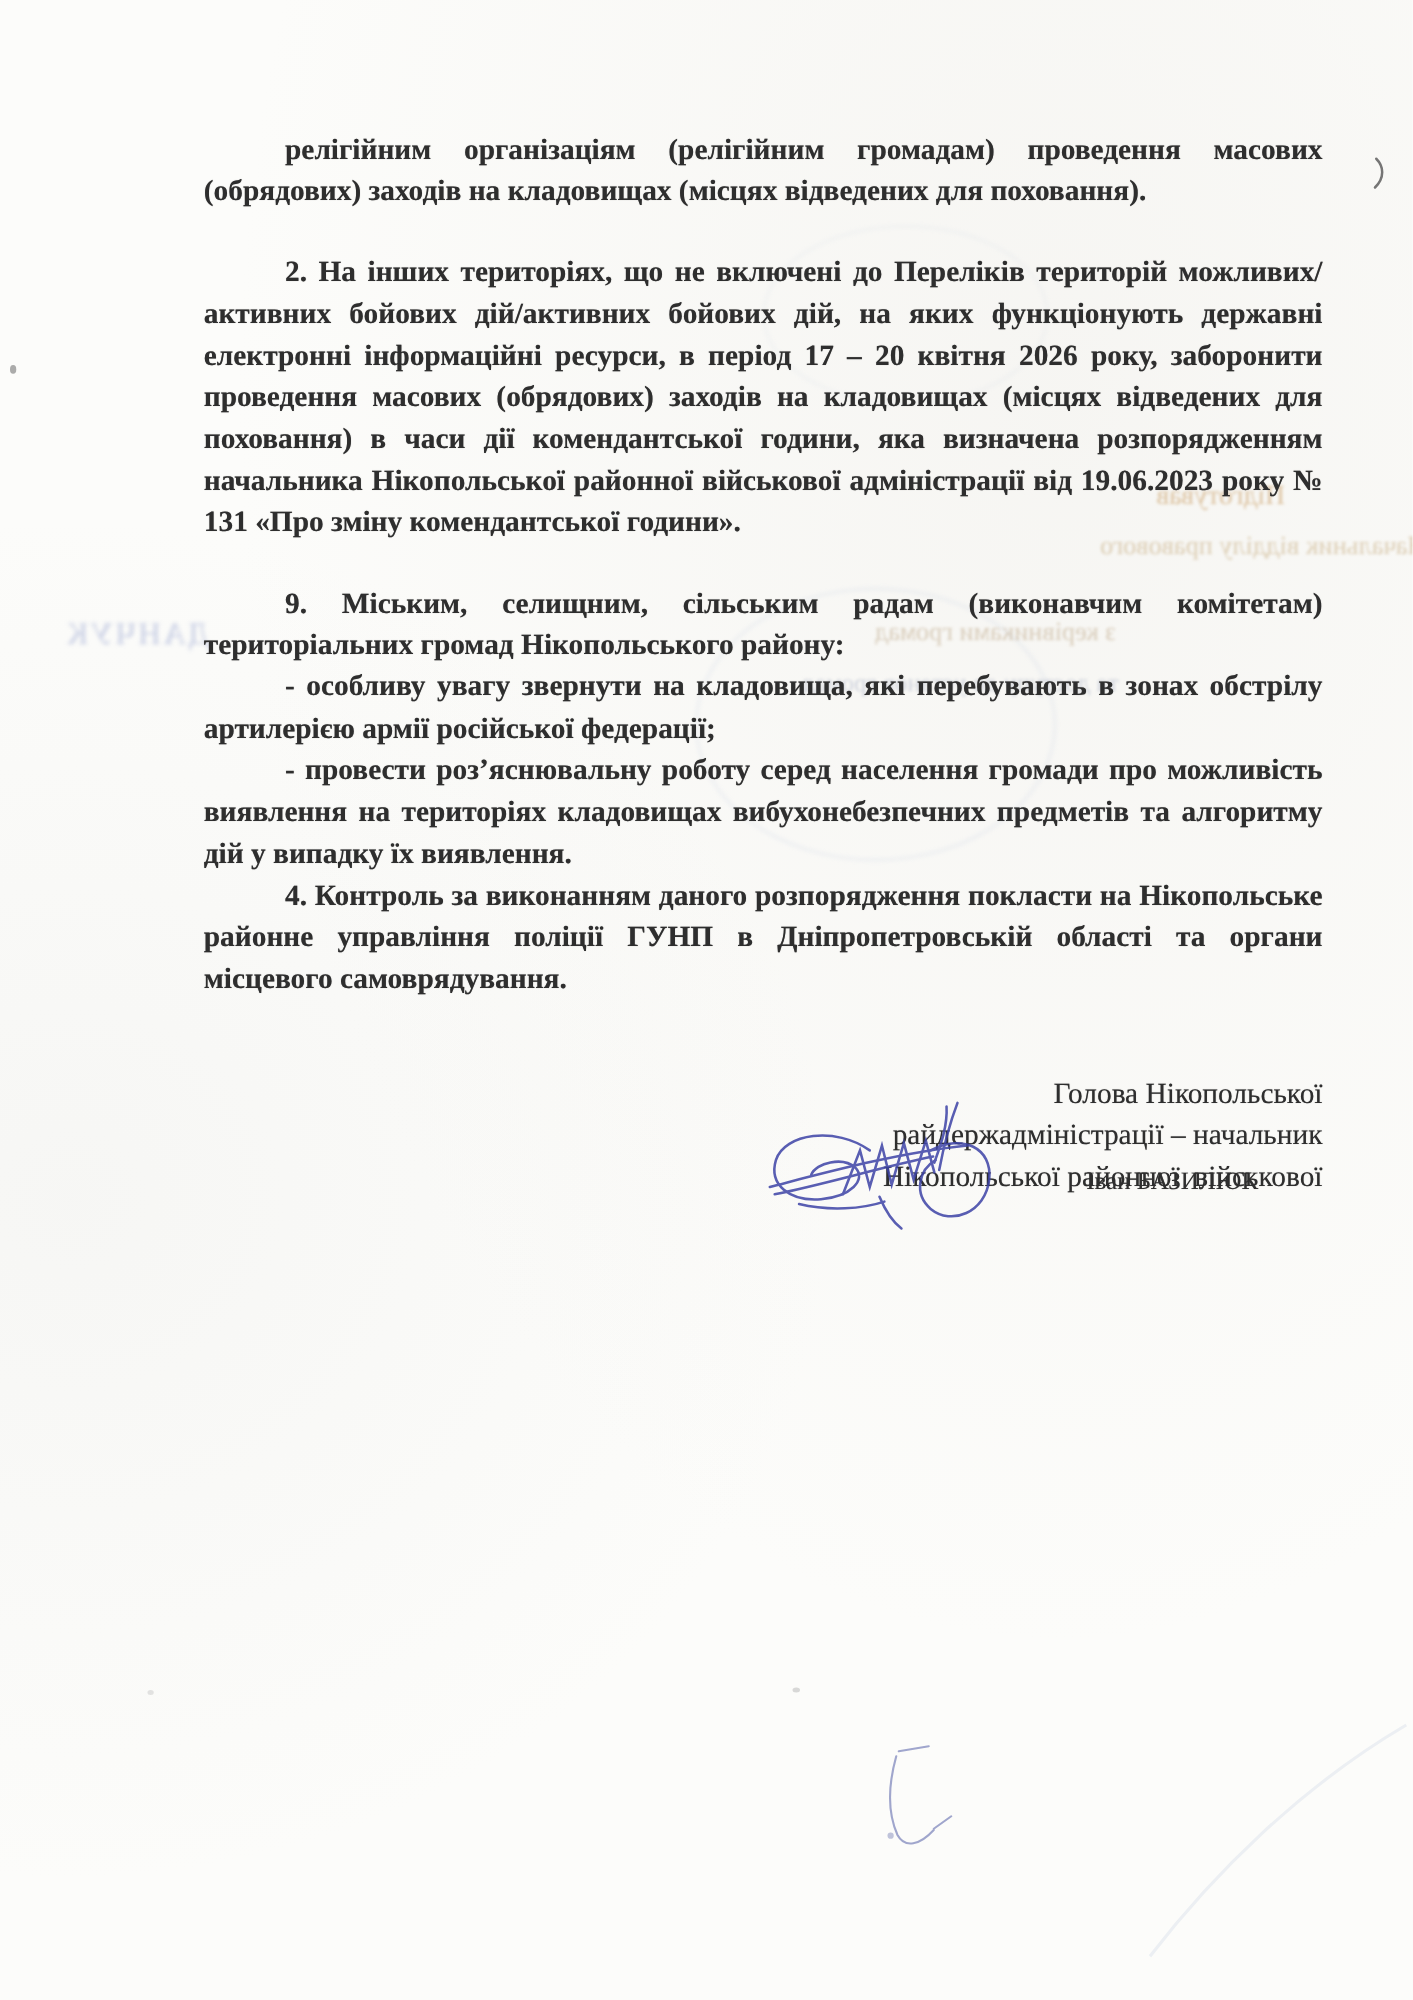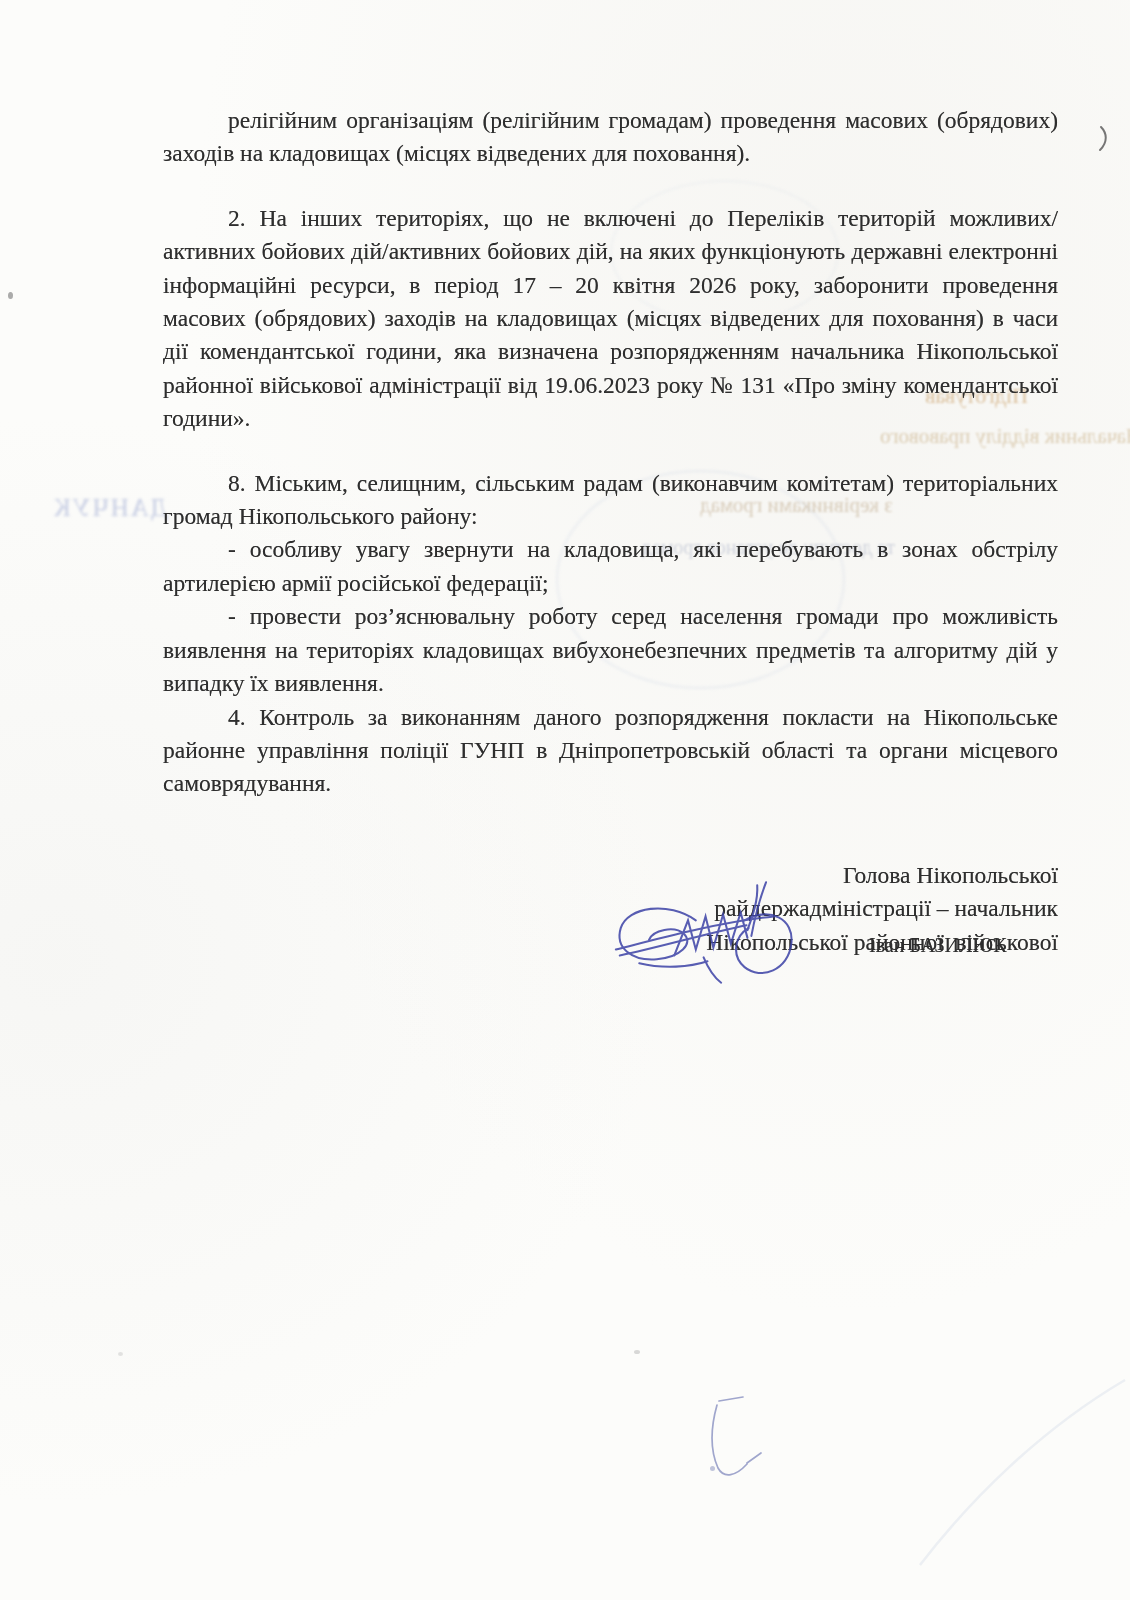--- a/index.html
+++ b/index.html
@@ -17,21 +17,21 @@
       radial-gradient(ellipse at 5% 60%, rgba(238,238,236,0.4), rgba(0,0,0,0) 40%),
       #fcfcfa;
   }
   .textblock {
     position: absolute; left: 163px; top: 104px; width: 895px;
     font-size: 23.5px; line-height: 33.4px;
     text-align: justify;
     color: #2e2e2e;
     text-shadow: 0 0 0.6px rgba(46,46,46,0.55);
   }
-  .para { text-indent: 65px; margin: 0 0 31px 0; }
+  .para { text-indent: 65px; margin: 0 0 31px 0; font-weight: bold; }
   .para.tight { margin-bottom: 0; }
   .sig-block {
     position: relative;
     margin-top: 58px;
     height: 140px;
     text-align: right;
   }
   .sig-line { text-indent: 0; white-space: pre; }
   .sig-ink {
     position: absolute; left: 447px; top: 20px;
@@ -78,21 +78,21 @@
 
   <div class="ghost ghost-1">Підготував</div>
   <div class="ghost ghost-2">Начальник відділу правового</div>
   <div class="ghost ghost-3">з керівниками громад</div>
   <div class="ghost ghost-4">та доступу до установ громад</div>
   <div class="ghost ghost-name">ДАНЧУК</div>
 
   <div class="textblock">
     <p class="para">релігійним організаціям (релігійним громадам) проведення масових (обрядових) заходів на  кладовищах (місцях відведених для поховання).</p>
     <p class="para">2. На інших територіях, що не включені до Переліків територій можливих/активних бойових дій/активних бойових дій, на яких функціонують державні електронні інформаційні ресурси, в період 17 – 20 квітня 2026 року, заборонити проведення масових (обрядових) заходів на  кладовищах (місцях відведених для поховання)  в часи дії комендантської години, яка визначена розпорядженням начальника Нікопольської районної військової адміністрації від 19.06.2023 року № 131 «Про зміну комендантської години».</p>
-    <p class="para tight">8. Міським, селищним, сільським радам (виконавчим комітетам) територіальних громад Нікопольського району:</p>
+    <p class="para tight">9. Міським, селищним, сільським радам (виконавчим комітетам) територіальних громад Нікопольського району:</p>
     <p class="para tight">- особливу увагу звернути на кладовища, які перебувають в зонах обстрілу артилерією армії російської федерації;</p>
     <p class="para tight">- провести роз’яснювальну роботу серед населення громади про можливість виявлення на територіях кладовищах вибухонебезпечних предметів та алгоритму дій у випадку їх виявлення.</p>
     <p class="para" style="">4. Контроль за виконанням даного розпорядження покласти на Нікопольське районне управління поліції ГУНП в Дніпропетровській області та органи місцевого самоврядування.</p>
 
     <div class="sig-block">
       <div class="sig-line">Голова Нікопольської</div>
       <div class="sig-line">райдержадміністрації – начальник</div>
       <div class="sig-line">Нікопольської районної  військової</div>
 
       <svg class="sig-ink" viewBox="0 0 200 110">

